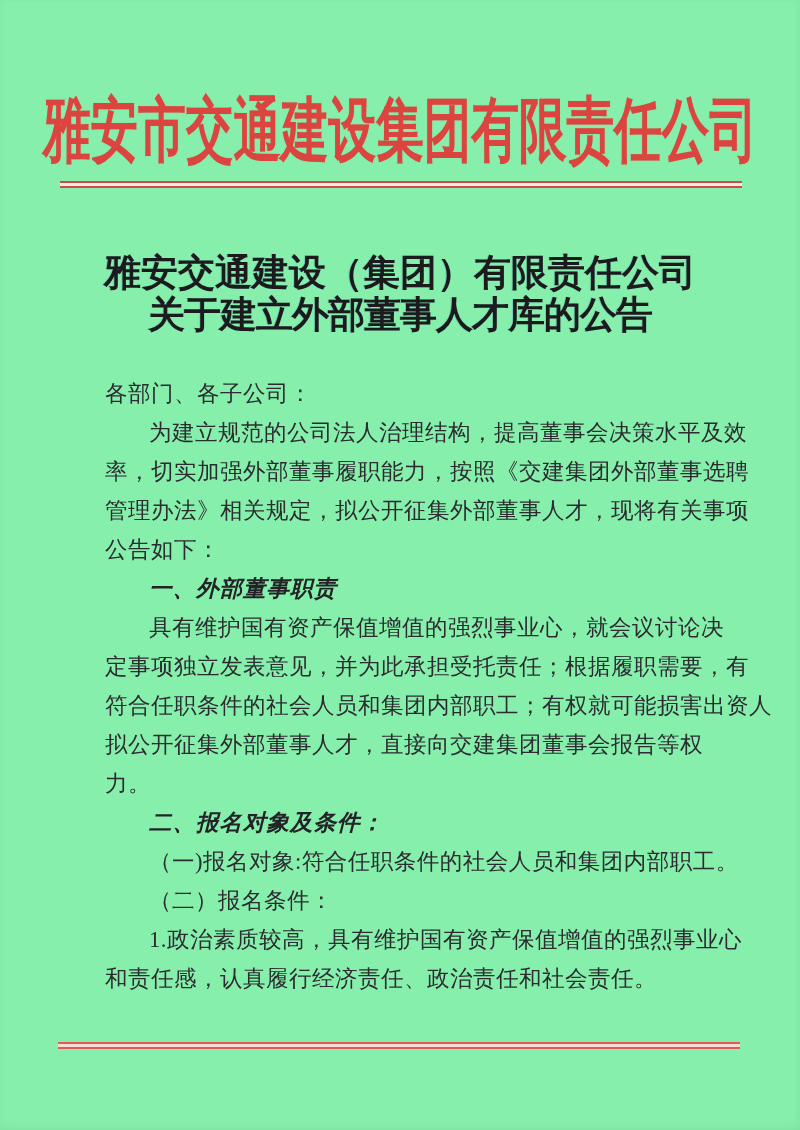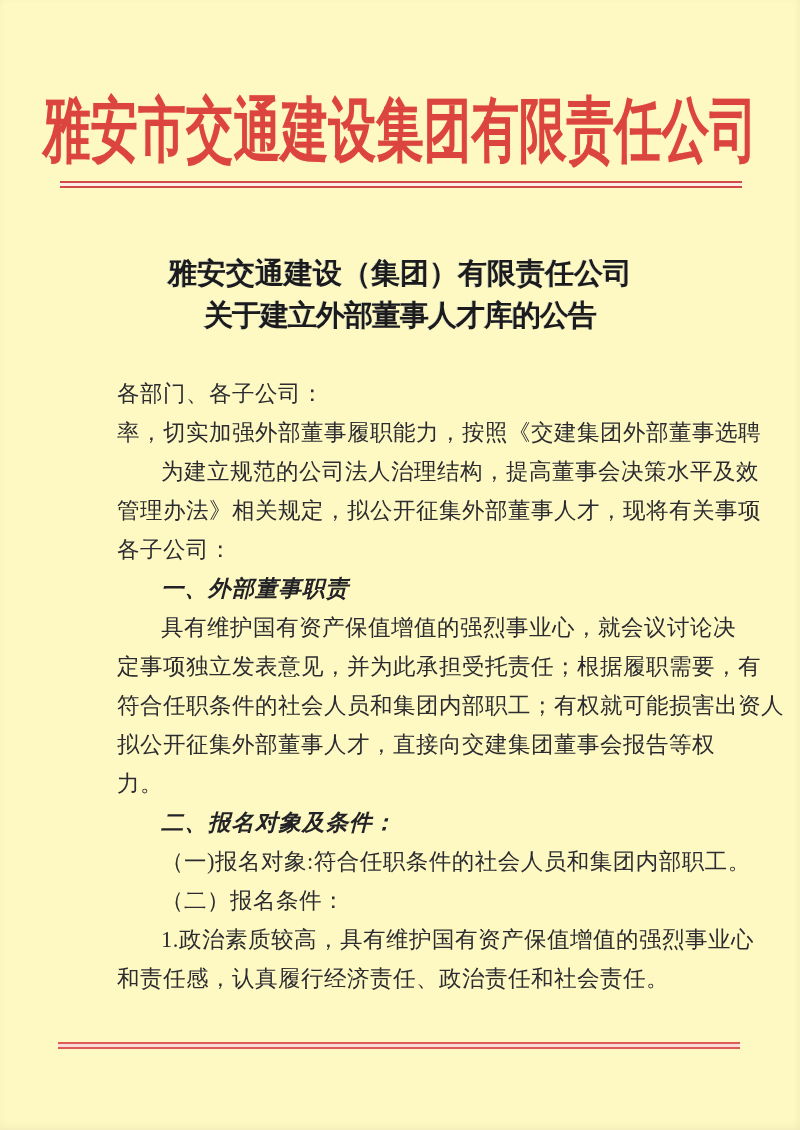--- a/index.html
+++ b/index.html
@@ -4,21 +4,21 @@
 <style>
   html, body {
     margin: 0;
     padding: 0;
     background: #ffffff;
   }
   .page {
     position: relative;
     width: 800px;
     height: 1130px;
-    background: #fef9c3;
+    background: #86efac;
     overflow: hidden;
     font-family: "Liberation Serif", "DejaVu Serif", serif;
     box-shadow: inset 0 -4px 8px rgba(0,0,0,0.035), inset -3px 0 6px rgba(0,0,0,0.02);
   }
   
   .letterhead-row {
     position: absolute;
     top: 96px;
     left: 0;
     right: 0;
@@ -52,41 +52,40 @@
   }
   
   .doc-title {
     position: absolute;
     top: 252px;
     left: 0;
     right: 0;
     text-align: center;
     color: #1b1b1e;
     font-weight: bold;
-    font-size: 29px;
+    font-size: 37px;
     line-height: 42px;
     letter-spacing: 0px;
     text-shadow: -1px 0 0 rgba(60,100,190,0.22);
   }
   .doc-title .t2 { letter-spacing: -1px; }
   
   .body-block {
     position: absolute;
     top: 374px;
     left: 105px;
     width: 650px;
     color: #2b2b30;
     font-size: 22.5px;
   }
   .line {
     height: 39px;
     line-height: 39px;
     white-space: nowrap;
     letter-spacing: 0.5px;
-    margin-left: 12px;
   }
   .indent { padding-left: 44px; }
   .heading {
     font-weight: bold;
     font-family: "Liberation Sans", "DejaVu Sans", sans-serif;
     color: #232327;
     letter-spacing: 1px;
     font-style: italic;
   }
 </style>
@@ -101,24 +100,24 @@
 
   <div class="double-rule rule-header"></div>
 
   <div class="doc-title">
     <div class="t1">雅安交通建设（集团）有限责任公司</div>
     <div class="t2">关于建立外部董事人才库的公告</div>
   </div>
 
   <div class="body-block">
     <div class="line">各部门、各子公司：</div>
+    <div class="line indent">为建立规范的公司法人治理结构，提高董事会决策水平及效</div>
     <div class="line">率，切实加强外部董事履职能力，按照《交建集团外部董事选聘</div>
-    <div class="line indent">为建立规范的公司法人治理结构，提高董事会决策水平及效</div>
     <div class="line">管理办法》相关规定，拟公开征集外部董事人才，现将有关事项</div>
-    <div class="line">各子公司：</div>
+    <div class="line">公告如下：</div>
     <div class="line indent heading">一、外部董事职责</div>
     <div class="line indent">具有维护国有资产保值增值的强烈事业心，就会议讨论决</div>
     <div class="line">定事项独立发表意见，并为此承担受托责任；根据履职需要，有</div>
     <div class="line">符合任职条件的社会人员和集团内部职工；有权就可能损害出资人</div>
     <div class="line">拟公开征集外部董事人才，直接向交建集团董事会报告等权</div>
     <div class="line">力。</div>
     <div class="line indent heading">二、报名对象及条件：</div>
     <div class="line indent">（一)报名对象:符合任职条件的社会人员和集团内部职工。</div>
     <div class="line indent">（二）报名条件：</div>
     <div class="line indent">1.政治素质较高，具有维护国有资产保值增值的强烈事业心</div>

